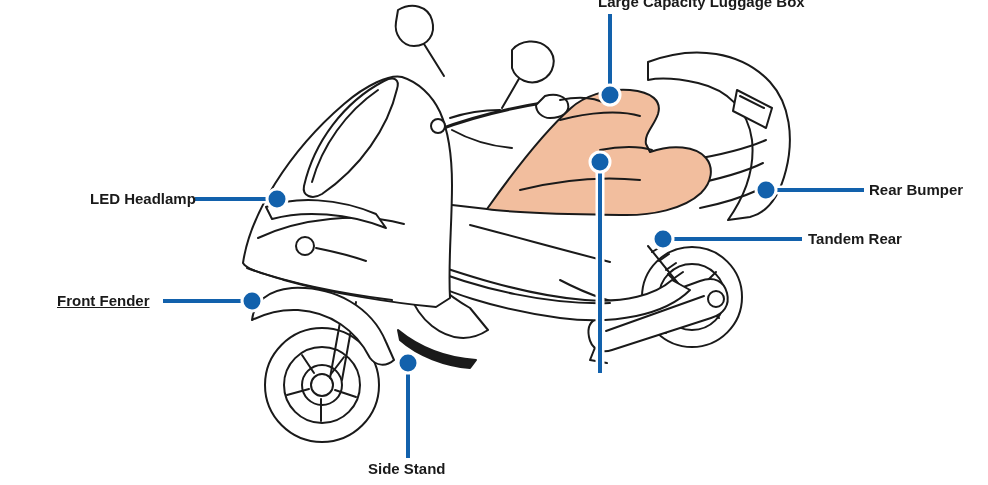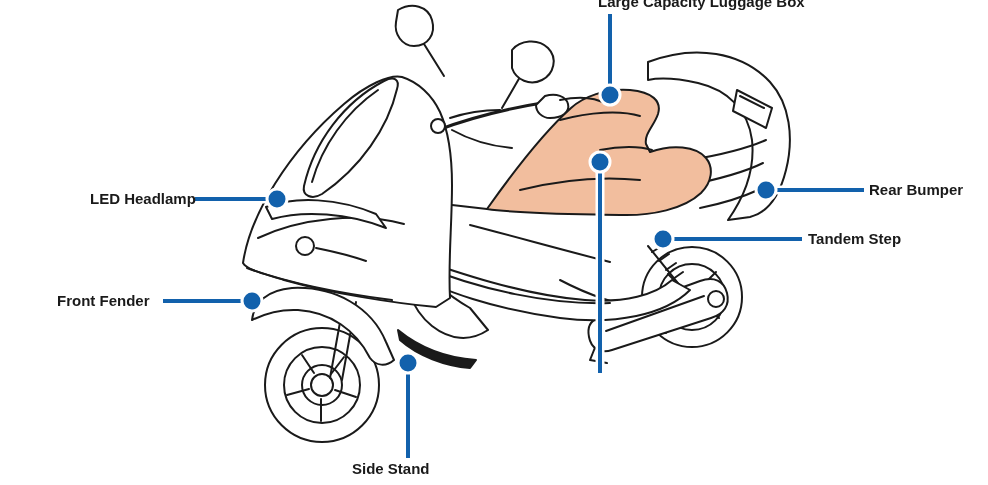--- a/index.html
+++ b/index.html
@@ -4,24 +4,24 @@
 <style>
   html,body{margin:0;padding:0;background:#ffffff;}
   body{width:988px;height:485px;overflow:hidden;position:relative;
        font-family:"Liberation Sans",sans-serif;}
   .stage{position:absolute;inset:0;width:988px;height:384px;}
   svg.art{position:absolute;left:0;top:0;z-index:1;}
   .callout-label{position:absolute;z-index:3;font-weight:700;font-size:15px;
        line-height:16px;color:#1a1a1a;white-space:nowrap;}
   .lbl-storage{left:598px;top:-6px;}
   .lbl-headlamp{left:90px;top:191px;}
-  .lbl-fender{left:57px;top:293px;}
+  .lbl-fender{left:57px;top:293px;text-decoration:underline;}
   .lbl-bumper{left:869px;top:182px;text-align:center;}
   .lbl-tandem{left:808px;top:231px;}
-  .lbl-stand{left:352px;top:461px;}
+  .lbl-stand{left:368px;top:461px;}
 </style>
 </head>
 <body>
 
 <div class="stage">
 
   <svg class="art" width="988" height="485" viewBox="0 0 988 485">
 
     <g stroke="#1a1a1a" stroke-width="2" fill="none" stroke-linecap="round" stroke-linejoin="round">
 
@@ -149,15 +149,15 @@
         <circle cx="663" cy="239" r="10" fill="#1261AC"></circle>
         <circle cx="408" cy="363" r="10" fill="#1261AC"></circle>
       </g>
     </g>
   </svg>
 
   <div class="callout-label lbl-storage">Large Capacity Luggage Box</div>
   <div class="callout-label lbl-headlamp">LED Headlamp</div>
   <div class="callout-label lbl-fender">Front Fender</div>
   <div class="callout-label lbl-bumper">Rear Bumper</div>
-  <div class="callout-label lbl-tandem">Tandem Step</div>
+  <div class="callout-label lbl-tandem">Tandem Rear</div>
   <div class="callout-label lbl-stand">Side Stand</div>
 </div>
 
 </body></html>

